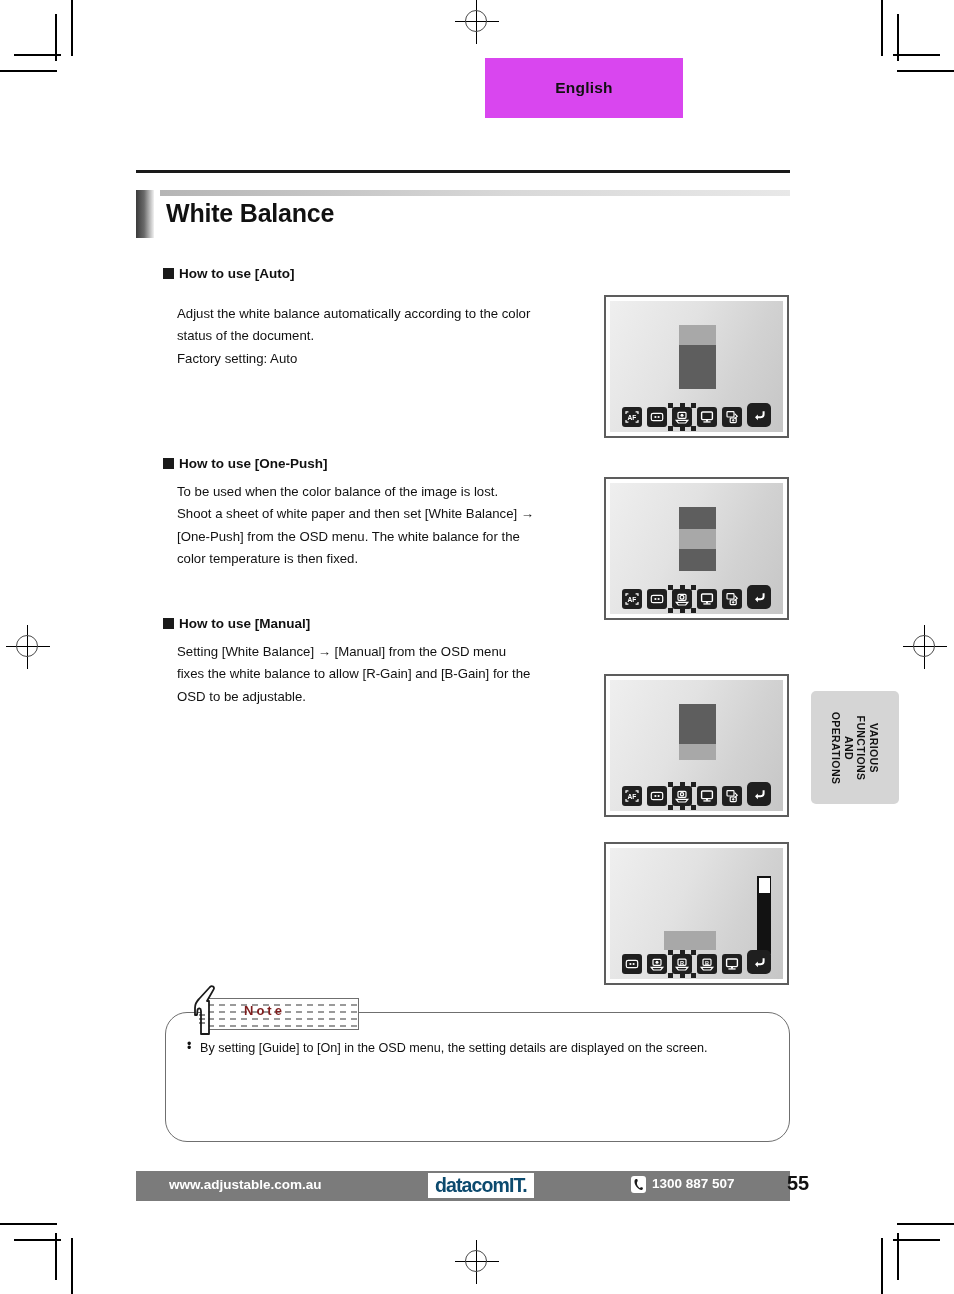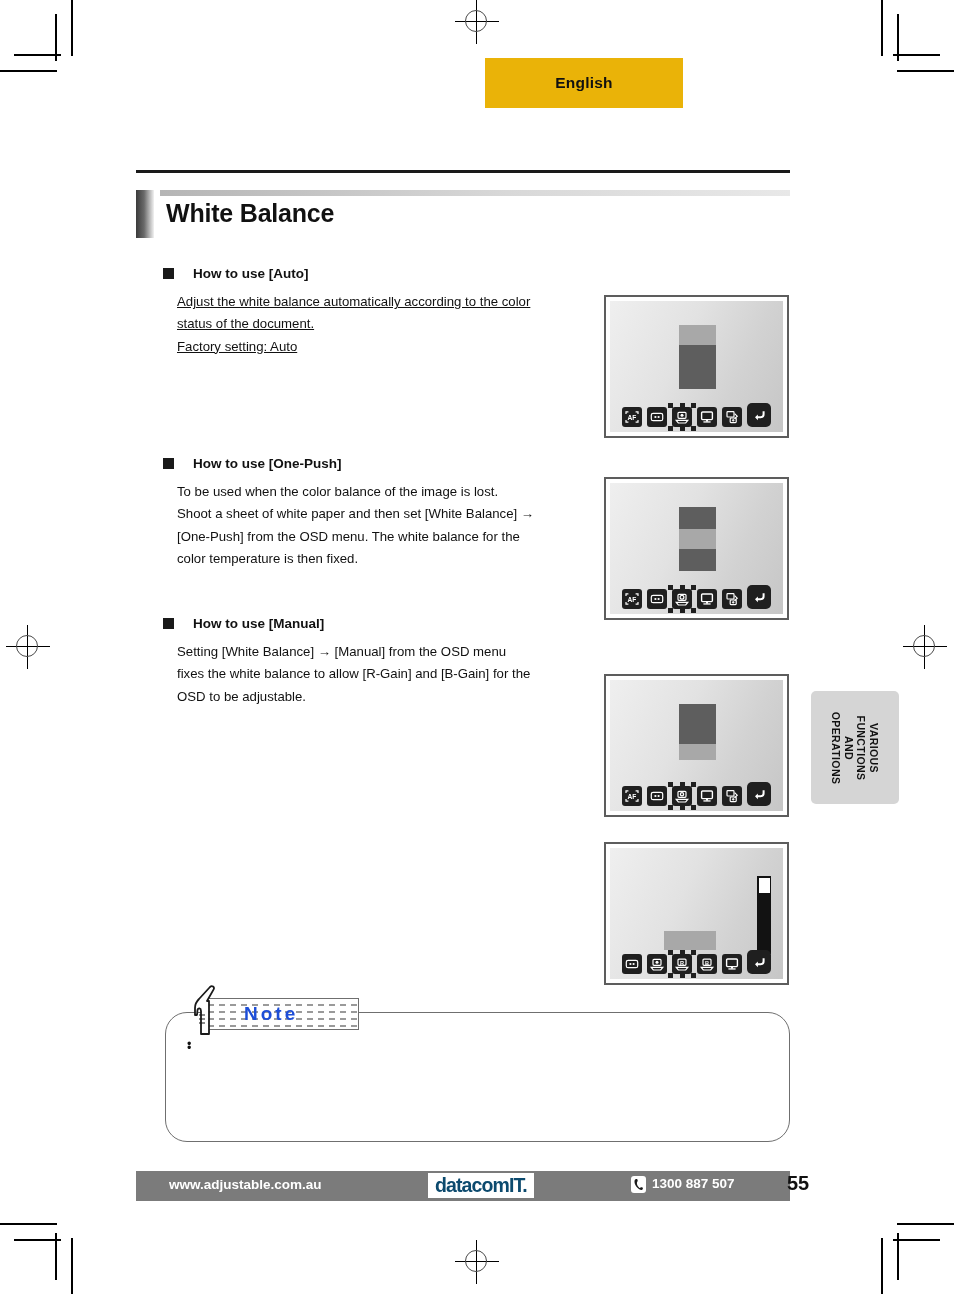--- a/index.html
+++ b/index.html
@@ -12,36 +12,36 @@
   
   .crop{position:absolute;background:#000;}
   .reg{position:absolute;width:44px;height:44px;}
   .reg .circ{position:absolute;left:10px;top:10px;width:22px;height:22px;
     border:1px solid #4a4a4a;border-radius:50%;box-sizing:border-box;}
   .reg .v{position:absolute;left:21px;top:0;width:1px;height:44px;background:#000;}
   .reg .h{position:absolute;top:21px;left:0;height:1px;width:44px;background:#000;}
 
   
   .lang-tab{
-    position:absolute;left:485px;top:58px;width:198px;height:50px;
-    background:#eab308;display:flex;align-items:center;justify-content:center;
+    position:absolute;left:485px;top:58px;width:198px;height:60px;
+    background:#d946ef;display:flex;align-items:center;justify-content:center;
     font-size:15.5px;font-weight:bold;color:#111;letter-spacing:.2px;
   }
 
   
   .rule-top{position:absolute;left:136px;top:170px;width:654px;height:2.5px;background:#1a1a1a;}
   .rule-grad{position:absolute;left:160px;top:190px;width:630px;height:6px;
     background:linear-gradient(to right,#b5b5b5,#d8d8d8 55%,#e8e8e8);}
   .title-bar{position:absolute;left:136px;top:190px;width:18px;height:48px;
     background:linear-gradient(to right,#3a3a3a,#6a6a6a 45%,#f2f2f2);}
   .page-title{position:absolute;left:166px;top:199px;font-size:25px;font-weight:bold;
     letter-spacing:-.2px;color:#111;}
 
   
-  .sec-head{position:absolute;display:flex;align-items:center;gap:19px;
+  .sec-head{position:absolute;display:flex;align-items:center;gap:5px;
     font-size:13.5px;font-weight:bold;color:#111;}
   .sec-head .sq{width:11px;height:11px;background:#1a1a1a;display:inline-block;}
   .para{position:absolute;width:415px;font-size:13.2px;line-height:22.4px;color:#111;
     text-align:justify;}
   .para.nojust{text-align:left;}
 
   
   .osd{
     position:absolute;width:185px;height:143px;
     border:2px solid #5d5d5d;box-sizing:border-box;
@@ -94,22 +94,22 @@
     position:absolute;left:165px;top:1012px;width:625px;height:130px;
     border:1.6px solid #6f6f6f;border-radius:22px;box-sizing:border-box;
     background:#fff;
   }
   .note-badge{
     position:absolute;left:207px;top:998px;width:152px;height:32px;
     border:1px solid #6f6f6f;background:#fff;box-sizing:border-box;overflow:hidden;
   }
   .note-badge .dash{position:absolute;left:0;width:100%;height:2px;
     background:repeating-linear-gradient(to right,#9a9a9a 0 6px,transparent 6px 11px);}
-  .note-badge .txt{position:absolute;left:36px;top:4px;font-size:19px;font-weight:bold;
-    letter-spacing:3px;color:#1d4ed8;}
+  .note-badge .txt{position:absolute;left:36px;top:4px;font-size:13px;font-weight:bold;
+    letter-spacing:3px;color:#7f1d1d;}
   .hand{position:absolute;left:183px;top:984px;width:44px;height:52px;}
 
   .note-list{position:absolute;left:186px;top:1032px;width:585px;
     font-size:12.6px;line-height:25px;color:#111;}
   .note-list .li{position:relative;padding-left:14px;text-align:justify;}
   .note-list .li.nj{text-align:left;}
   .note-list .li .bullet{position:absolute;left:1px;top:0;}
 
   
   .footer{position:absolute;left:136px;top:1171px;width:654px;height:30px;background:#7b7b7b;}
@@ -171,21 +171,21 @@
 
 <div class="rule-top"></div>
 <div class="rule-grad"></div>
 <div class="title-bar"></div>
 <div class="page-title">White Balance</div>
 
 <div class="sec-head" style="left:163px;top:266px;">
   <span class="sq"></span>
   <span>How to use [Auto]</span>
 </div>
-<div class="para nojust" style="left:177px;top:291px;width:412px;text-decoration:underline;">
+<div class="para nojust" style="left:177px;top:303px;width:412px;">
   Adjust the white balance automatically according to the color<br>
   status of the document.<br>
   Factory setting: Auto
 </div>
 
 <div class="sec-head" style="left:163px;top:456px;">
   <span class="sq"></span>
   <span>How to use [One-Push]</span>
 </div>
 <div class="para" style="left:177px;top:481px;width:412px;">
@@ -475,20 +475,21 @@
   <path d="M18 50 L18 27 C18 24 15 23.5 14.5 26 L14 31 L12 31 L12 24 C12 19 14 17 16 15 L27 3 C29 1 32 3 30.5 5.6 L24 17 L26 17 L26 50 Z" fill="#ffffff" stroke="#1a1a1a" stroke-width="1.8" stroke-linejoin="round"></path>
   <path d="M16 31 h6 M16 35 h6 M16 39 h6" stroke="#1a1a1a" stroke-width="1.1"></path>
 </svg>
 
 <div class="note-list">
   <div class="li" style="width:578px;">
     <span class="bullet">•</span>
   </div>
   <div class="li nj" style="width:578px;margin-top:4px;">
     <span class="bullet">•</span>
+    <span>By setting [Guide] to [On] in the OSD menu, the setting details are displayed on the screen.</span>
   </div>
 </div>
 
 <div class="footer">
   <div class="url">www.adjustable.com.au</div>
   <div class="logo">
     <span>datacomIT.</span>
   </div>
   <div class="phone">
     <svg width="15" height="17" viewBox="0 0 15 17">

